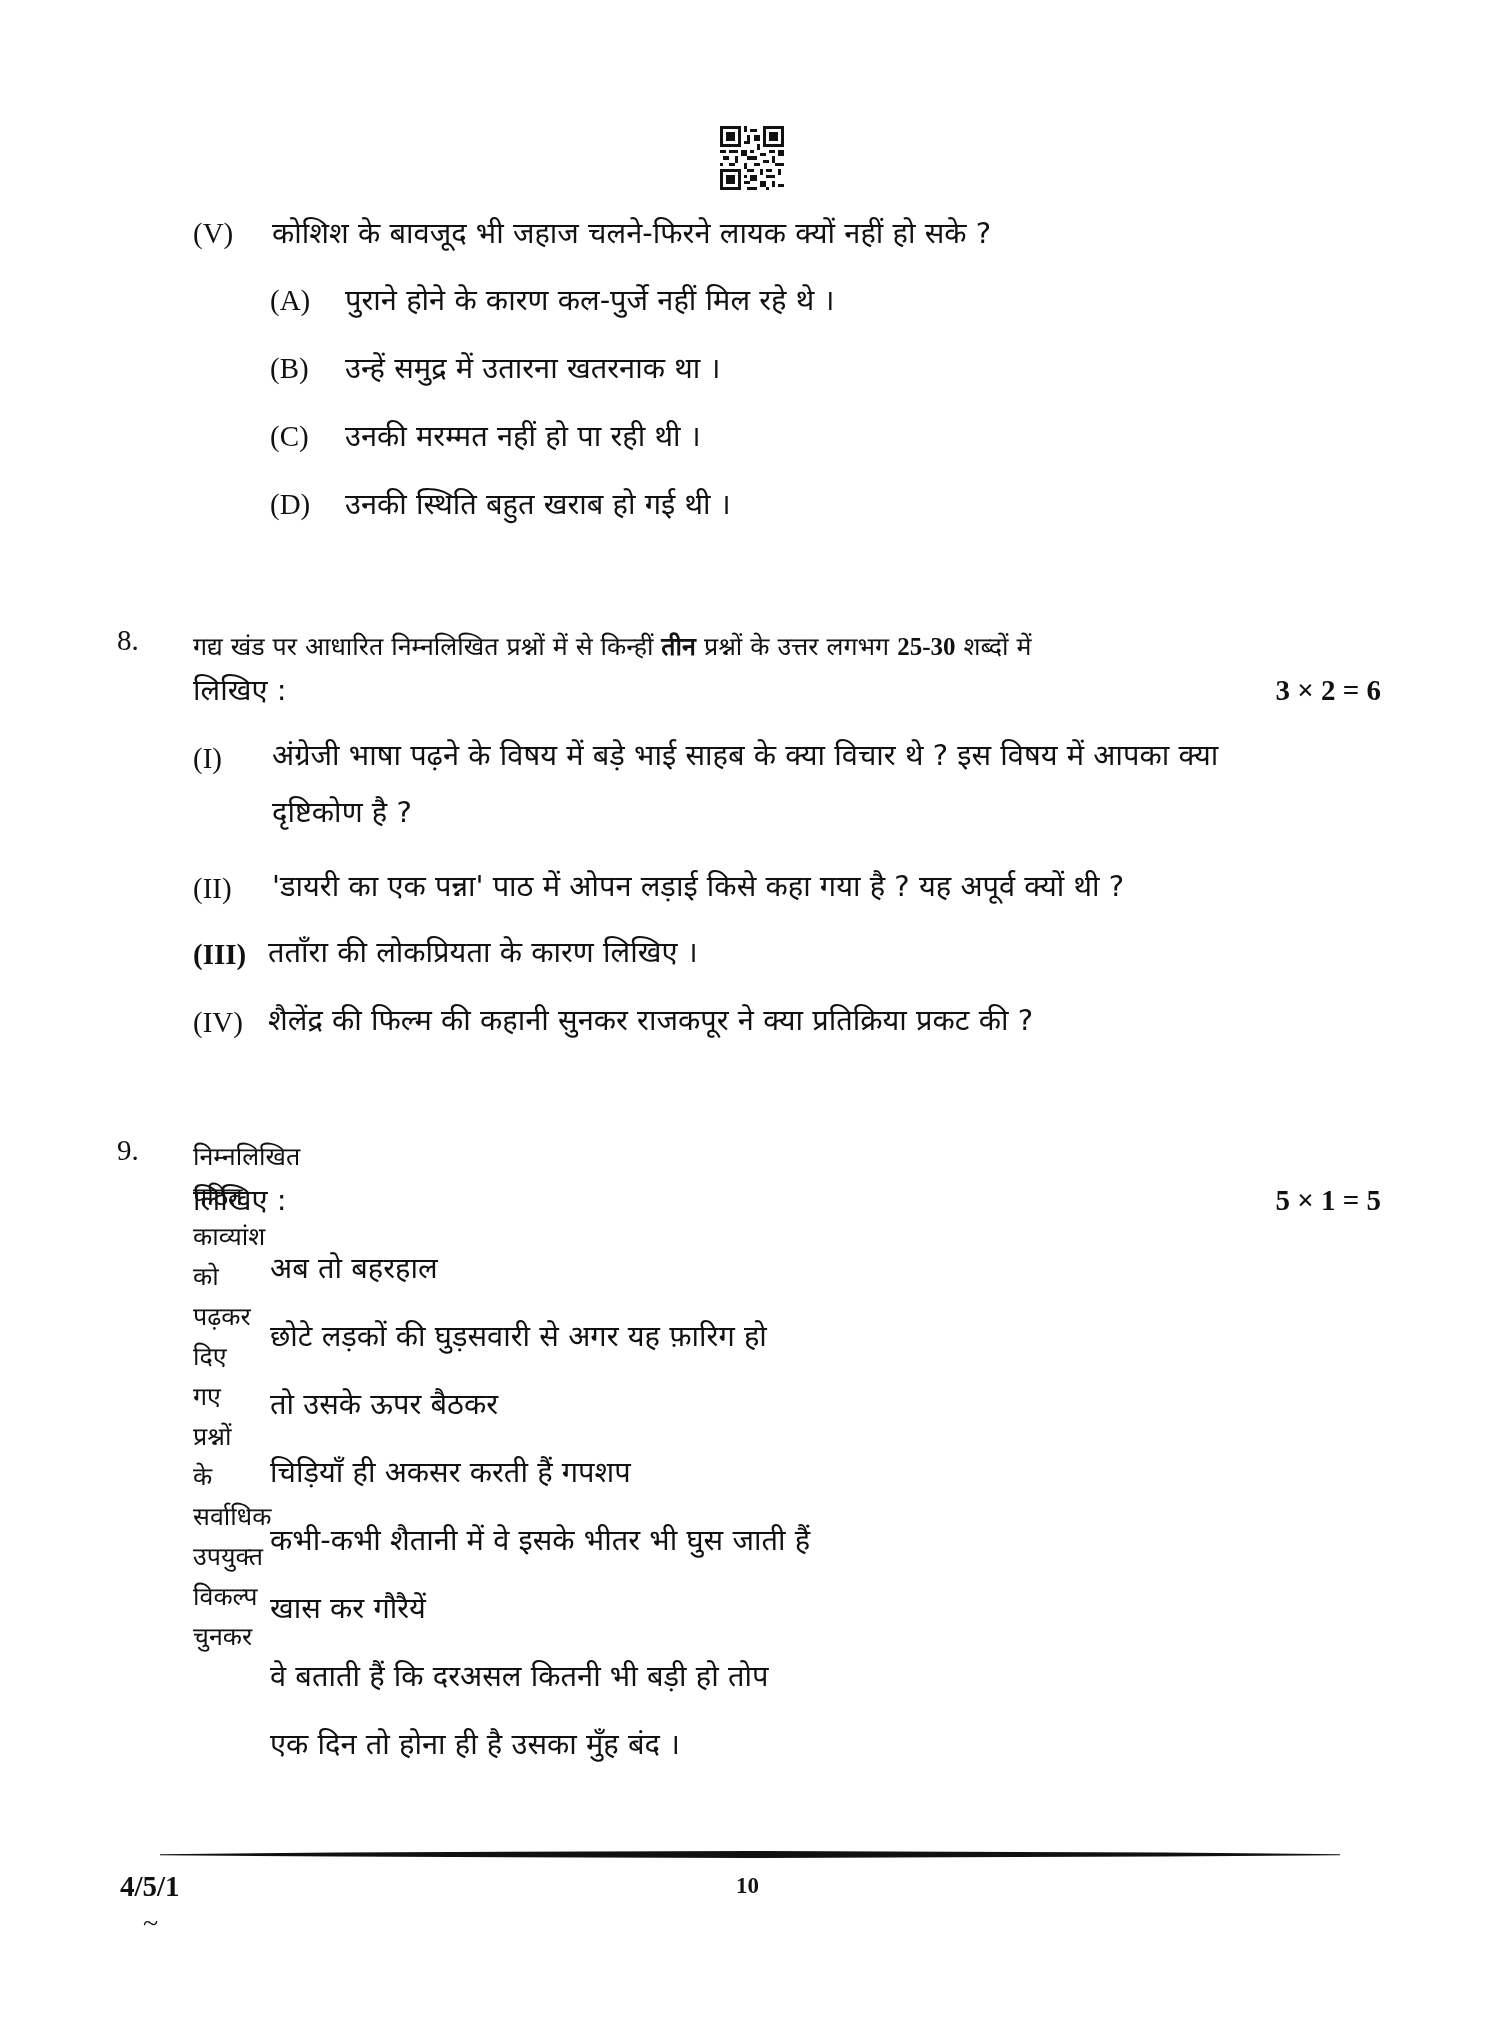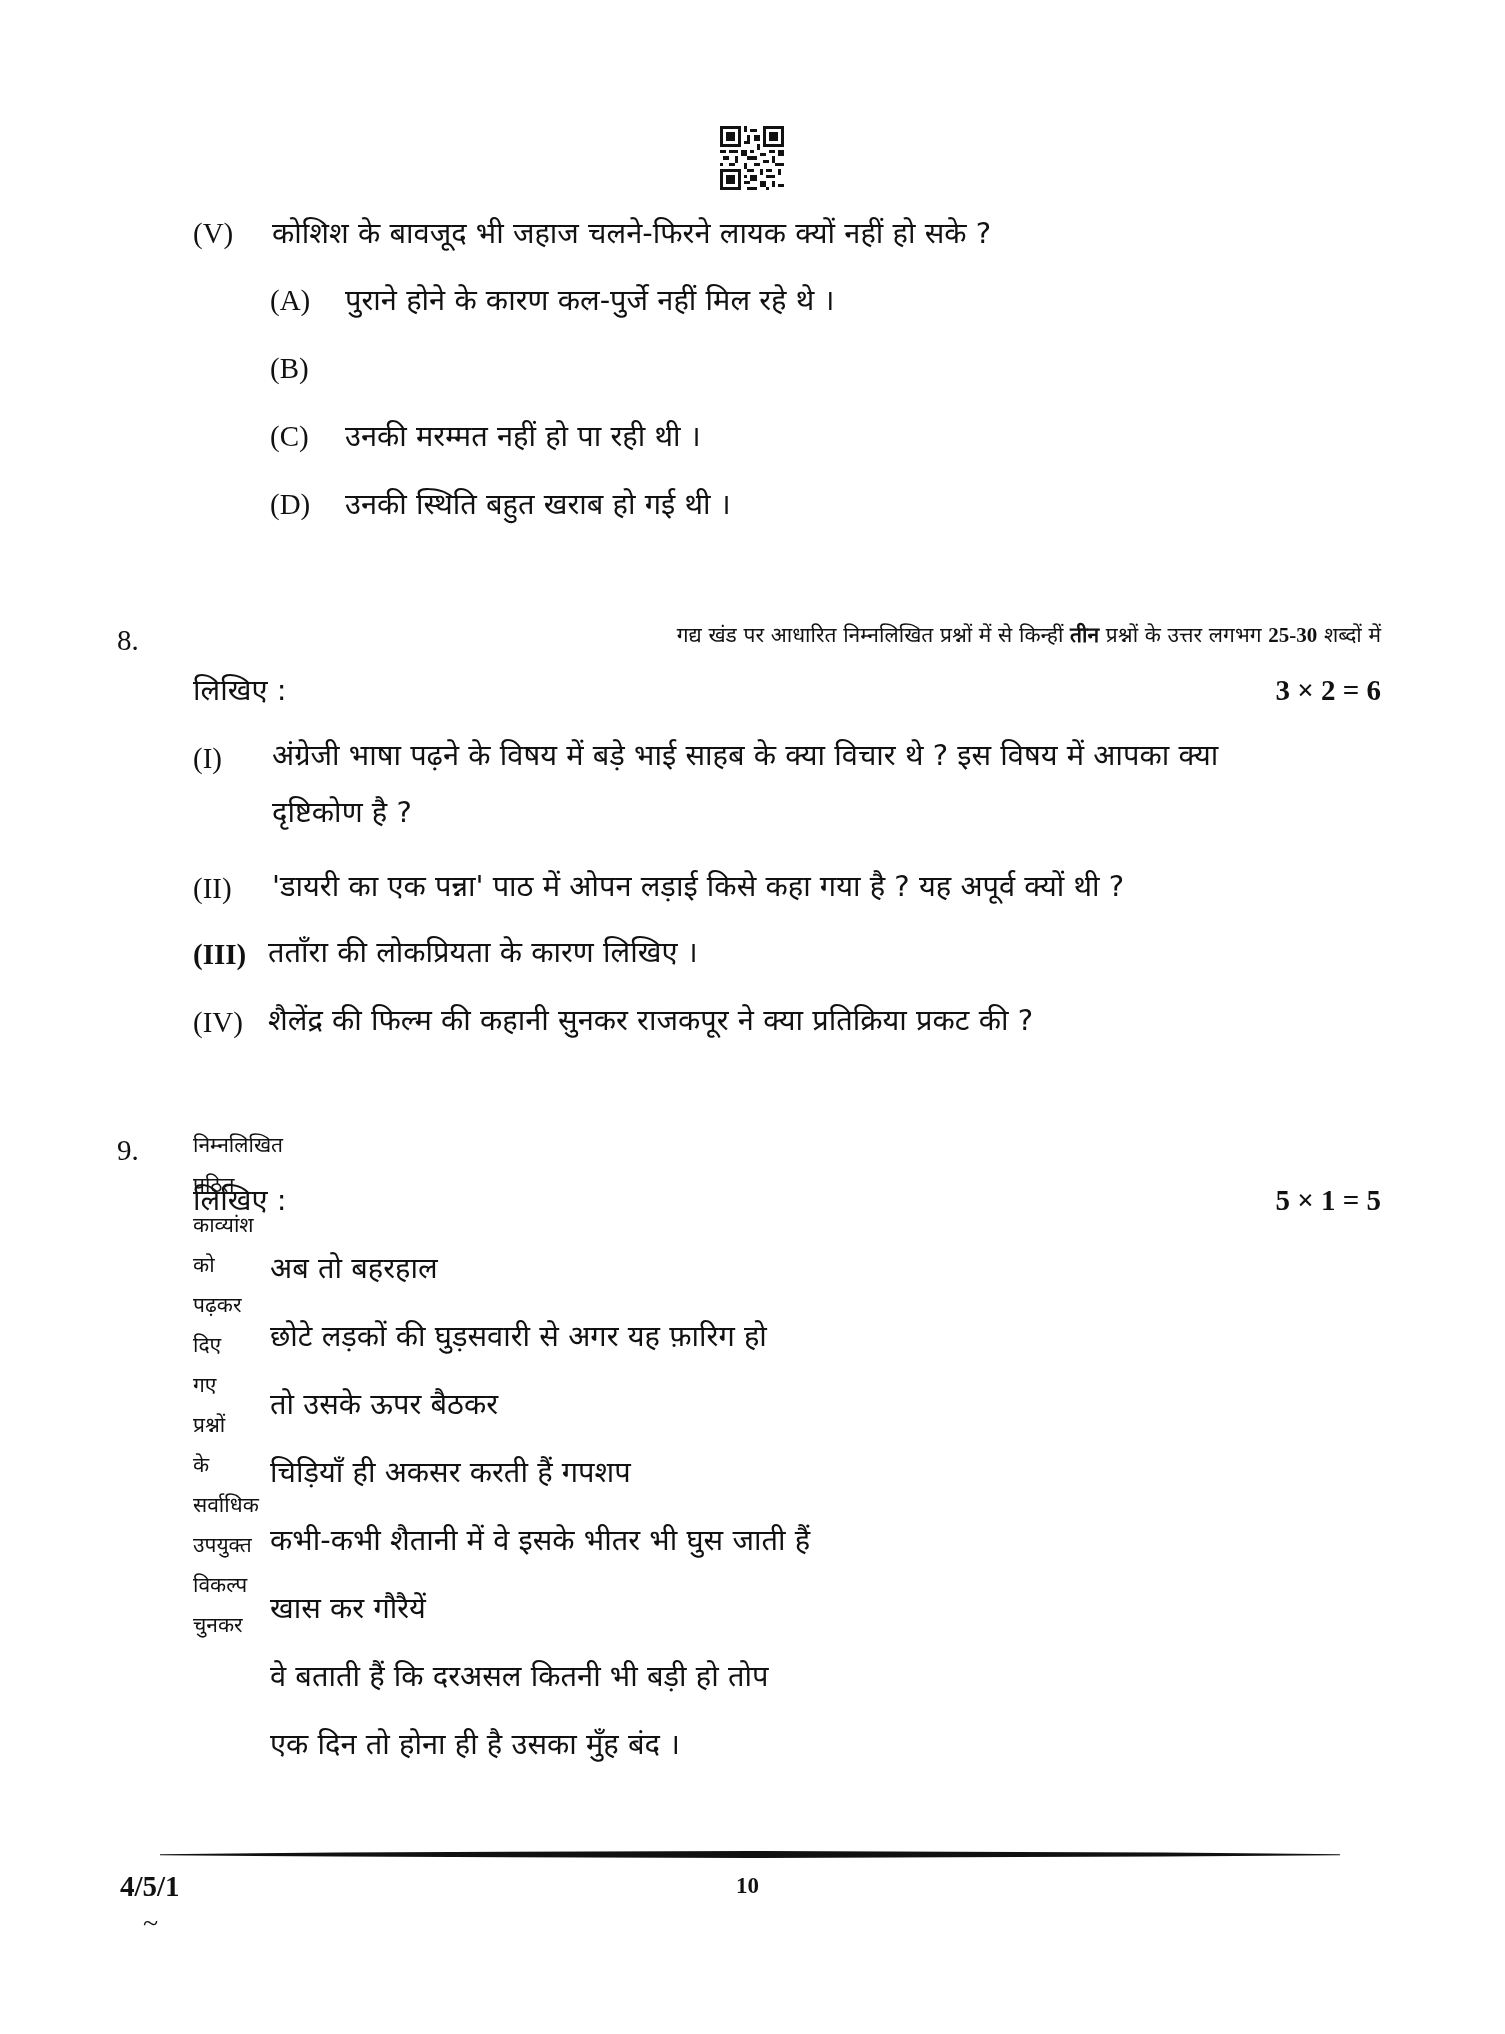--- a/index.html
+++ b/index.html
@@ -50,25 +50,26 @@
       font-family: "Liberation Serif", "DejaVu Serif", serif;
       font-weight: bold;
       font-size: 29px;
       line-height: 40px;
       right: 124px;
       color: #111;
     }
     .bold { font-weight: bold; }
     .justify-line {
       position: absolute;
-      font-size: 21px;
+      font-size: 25px;
       line-height: 40px;
       display: flex;
-      justify-content: flex-end;
+      justify-content: flex-start;
       white-space: nowrap;
+      margin-top: 12px;
     }
     .footer-rule {
       position: absolute;
       left: 160px;
       width: 1180px;
       top: 1851px;
       height: 7px;
       background: linear-gradient(to bottom, #111 0%, #111 100%);
       clip-path: polygon(0 45%, 15% 20%, 50% 0, 85% 20%, 100% 45%, 100% 60%, 85% 80%, 50% 100%, 15% 80%, 0 60%);
     }
@@ -160,20 +161,21 @@
     </svg>
   </div>
 
   <span class="label-roman" style="left:193px; top:213px;">(V)</span>
   <span class="line" style="left:272px; top:213px;">कोशिश के बावजूद भी जहाज चलने-फिरने लायक क्यों नहीं हो सके ?</span>
 
   <span class="label-roman" style="left:270px; top:280px;">(A)</span>
   <span class="line" style="left:345px; top:280px;">पुराने होने के कारण कल-पुर्जे नहीं मिल रहे थे ।</span>
 
   <span class="label-roman" style="left:270px; top:348px;">(B)</span>
+  <span class="line" style="left:345px; top:348px;">उन्हें समुद्र में उतारना खतरनाक था ।</span>
 
   <span class="label-roman" style="left:270px; top:416px;">(C)</span>
   <span class="line" style="left:345px; top:416px;">उनकी मरम्मत नहीं हो पा रही थी ।</span>
 
   <span class="label-roman" style="left:270px; top:484px;">(D)</span>
   <span class="line" style="left:345px; top:484px;">उनकी स्थिति बहुत खराब हो गई थी ।</span>
 
   <span class="qnum" style="left:117px; top:620px;">8.</span>
   <div class="justify-line" style="left:193px; top:615px; width:1188px;">
     <span>

